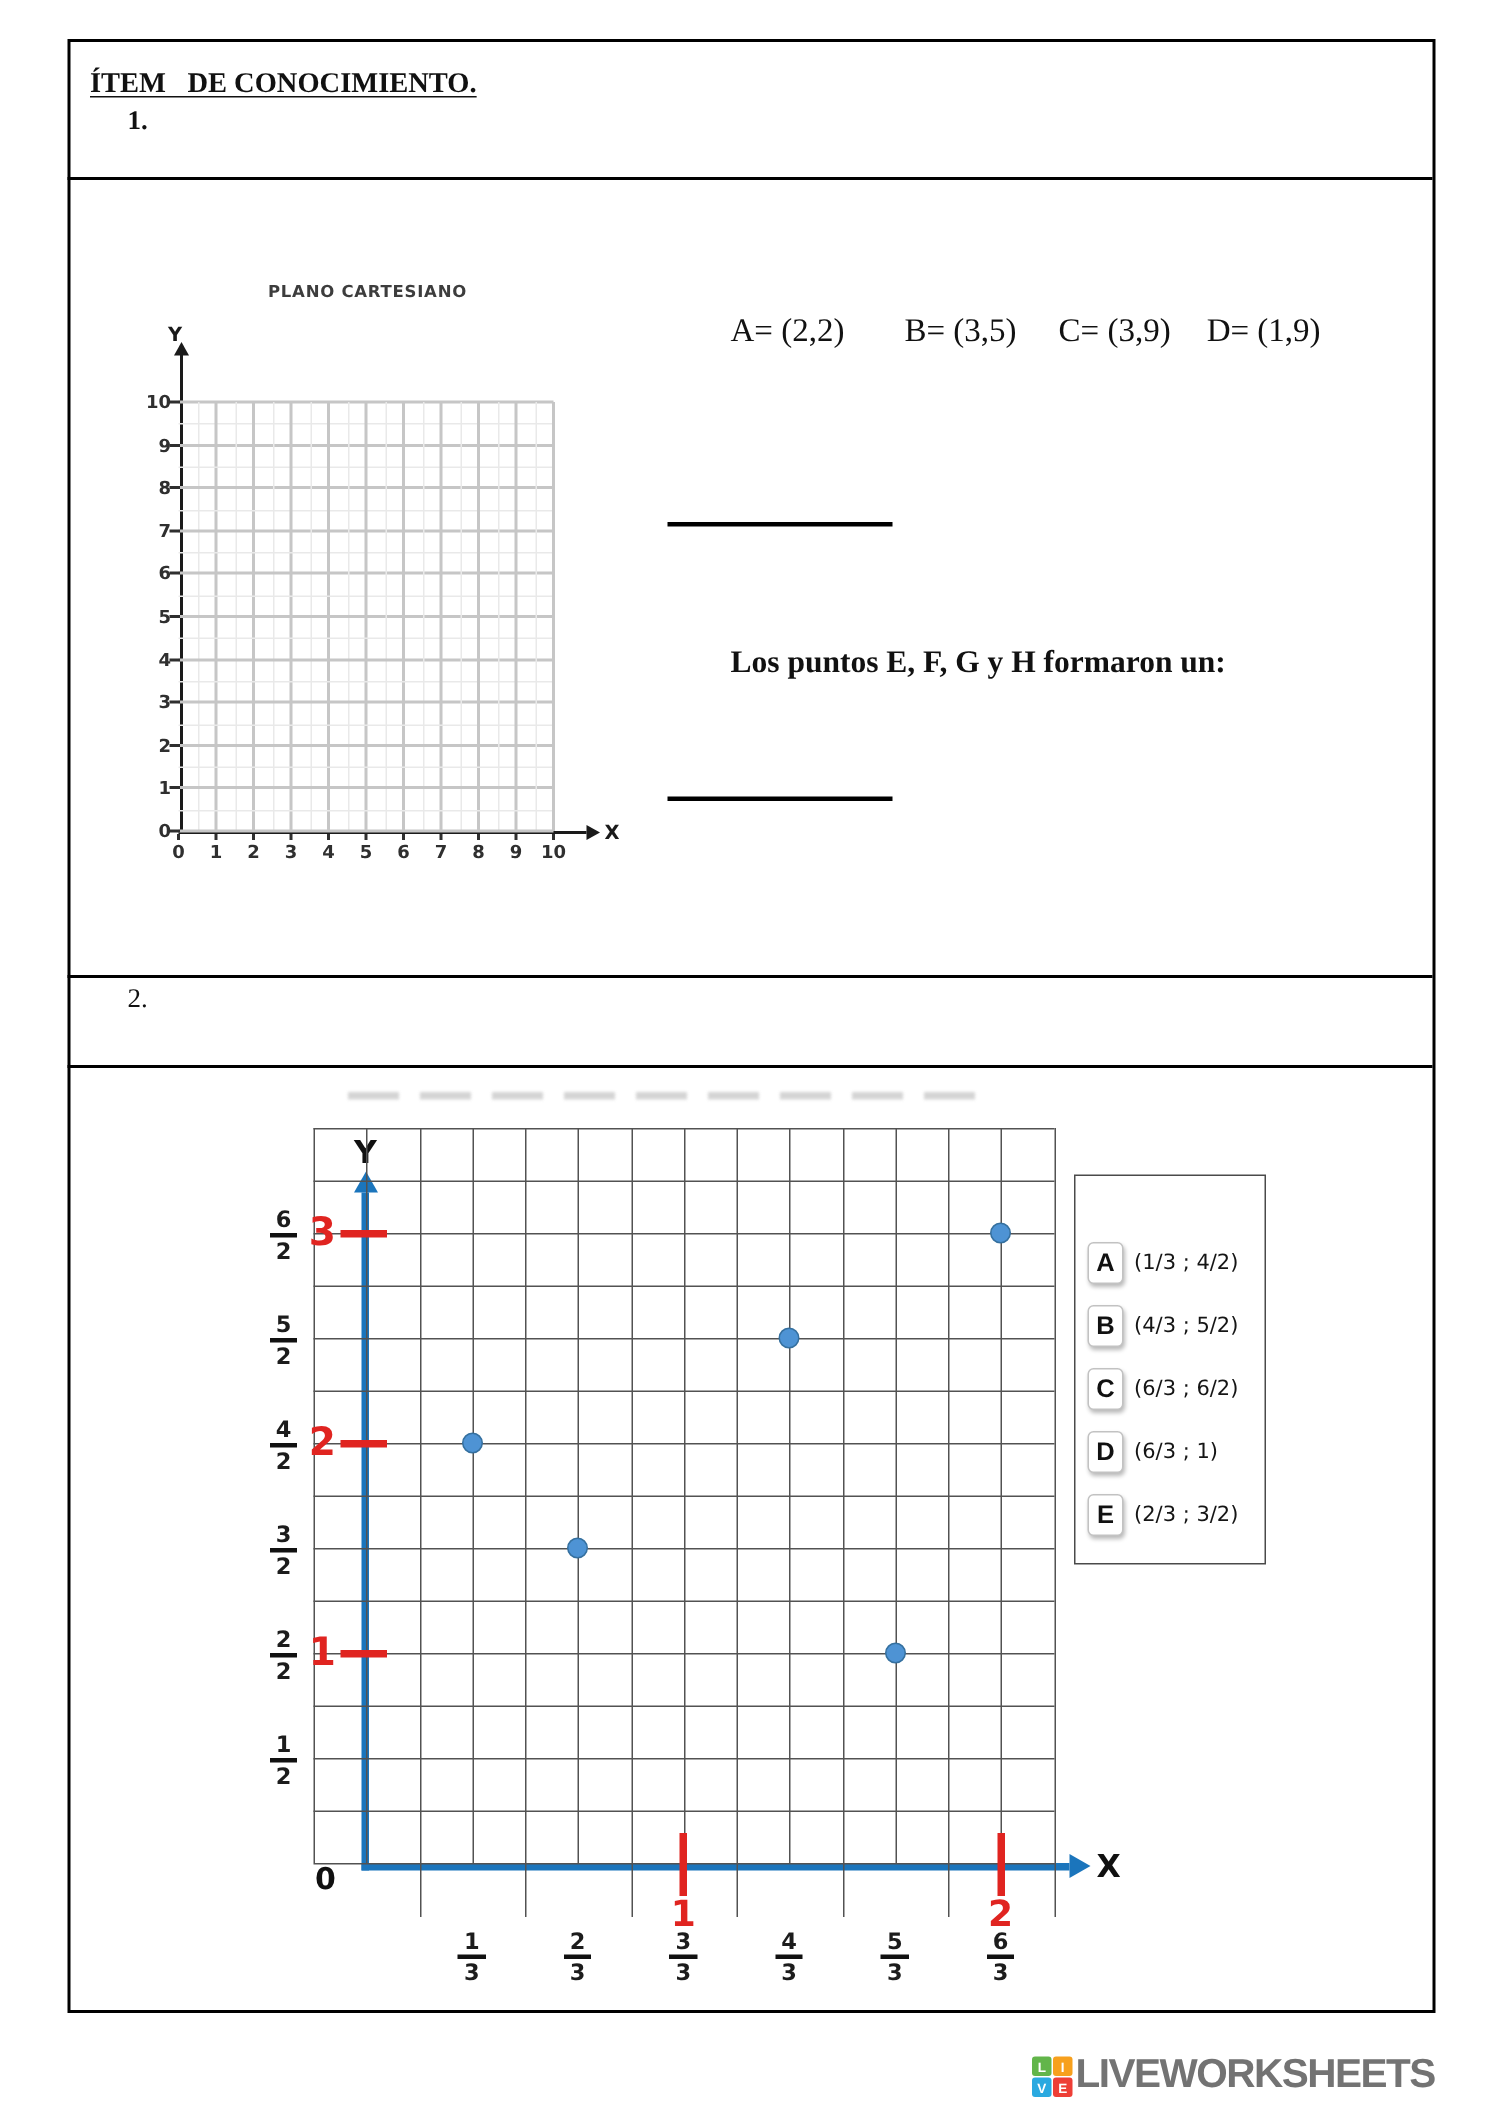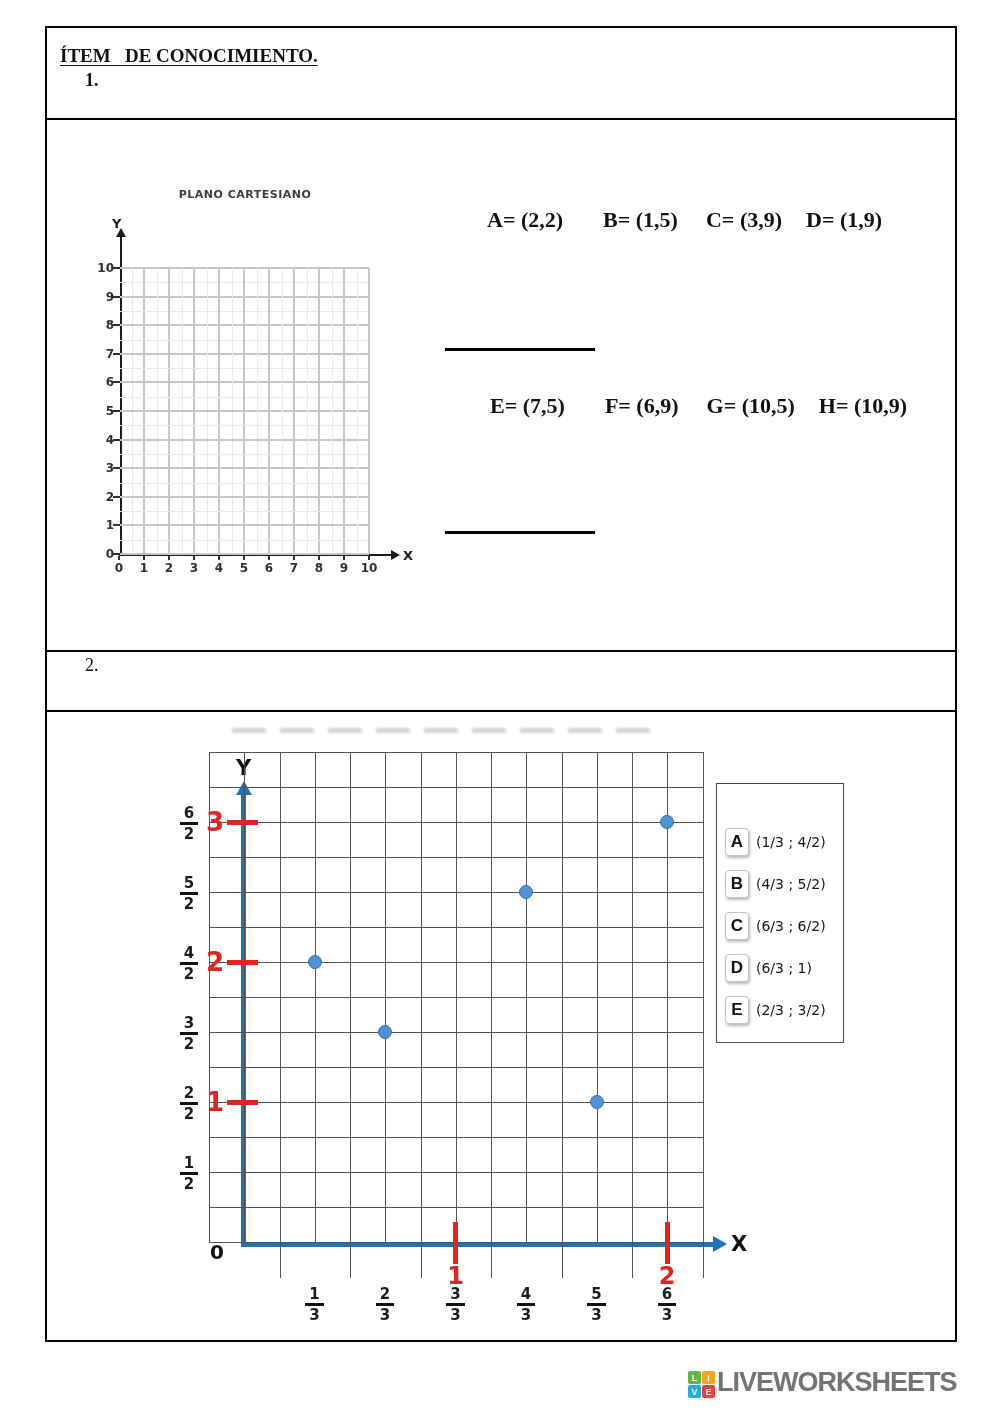--- a/index.html
+++ b/index.html
@@ -6,21 +6,21 @@
   .page{position:relative;width:1000px;height:1414px;background:#ffffff;
         font-family:"Liberation Serif",serif;color:#111;overflow:hidden;}
   .abs{position:absolute;}
   .frame{position:absolute;left:45px;top:26px;width:908px;height:1312px;border:2px solid #000;}
   .hline{position:absolute;left:45px;width:910px;height:2px;background:#000;}
   .header{position:absolute;left:60px;top:30px;font-size:19px;font-weight:700;
           text-decoration:underline;text-underline-offset:3px;white-space:pre;margin-top:15px;}
   .item-num{position:absolute;width:26px;font-size:18px;font-weight:700;}
   .item-num.reg{font-weight:400;}
   .item-text{position:absolute;font-size:18px;font-weight:700;line-height:1.42;}
-  .pairs{position:absolute;display:flex;font-size:22px;font-weight:700;white-space:nowrap;text-align:center;}
+  .pairs{position:absolute;display:flex;font-size:22px;font-weight:400;white-space:nowrap;text-align:center;}
   .pairs span.g{margin-left:40px;}
   .pairs span.g2{margin-left:28px;}
   .pairs span.g3{margin-left:24px;}
   .caption{position:absolute;font-size:21px;font-weight:700;white-space:nowrap;}
   .blank{position:absolute;height:3px;background:#000;}
   .c1title{position:absolute;left:145px;top:188px;width:200px;text-align:center;
            font:700 11px "DejaVu Sans",sans-serif;color:#3d3d3d;letter-spacing:.5px;}
   .axis1{position:absolute;background:#1a1a1a;}
   .axlabel1{position:absolute;font:700 13px "DejaVu Sans",sans-serif;color:#1a1a1a;}
   .arrow{position:absolute;width:0;height:0;}
@@ -143,32 +143,27 @@
       <div style="position: absolute; left: 310px; top: 561px; width: 18px; text-align: center; font: 700 12px &quot;DejaVu Sans&quot;, sans-serif; color: rgb(47, 47, 47);">8</div>
       <div style="position: absolute; left: 318px; top: 556px; width: 2px; height: 4px; background: rgb(47, 47, 47);"></div>
       <div style="position: absolute; left: 335px; top: 561px; width: 18px; text-align: center; font: 700 12px &quot;DejaVu Sans&quot;, sans-serif; color: rgb(47, 47, 47);">9</div>
       <div style="position: absolute; left: 343px; top: 556px; width: 2px; height: 4px; background: rgb(47, 47, 47);"></div>
       <div style="position: absolute; left: 360px; top: 561px; width: 18px; text-align: center; font: 700 12px &quot;DejaVu Sans&quot;, sans-serif; color: rgb(47, 47, 47);">10</div>
       <div style="position: absolute; left: 368px; top: 556px; width: 2px; height: 4px; background: rgb(47, 47, 47);"></div>
     </div>
 
   <div class="pairs" style="left:487px;top:207px">
     <span>A= (2,2)</span>
-    <span class="g">B= (1,5)</span>
+    <span class="g">B= (3,5)</span>
     <span class="g2">C= (3,9)</span>
     <span class="g3">D= (1,9)</span>
   </div>
   <div class="blank" style="left:445px;top:348px;width:150px"></div>
 
-  <div class="pairs" style="left:490px;top:393px">
-    <span>E= (7,5)</span>
-    <span class="g">F= (6,9)</span>
-    <span class="g2">G= (10,5)</span>
-    <span class="g3">H= (10,9)</span>
-  </div>
+  <div class="caption" style="left:487px;top:429px">Los puntos E, F, G y H formaron un:</div>
   <div class="blank" style="left:445px;top:531px;width:150px"></div>
 
   <div class="item-num reg" style="left:85px;top:655px">2.</div>
 
   <div class="smear"></div>
   <div>
 
     <div class="abs" style="left:241px;top:795px;width:5px;height:452px;background:#1b75bc"></div>
     <div class="arrow" style="left:236px;top:781px;border-left:8px solid transparent;border-right:8px solid transparent;border-bottom:14px solid #1b75bc"></div>
     <div class="abs" style="left:241px;top:1242px;width:472px;height:5px;background:#1b75bc"></div>

